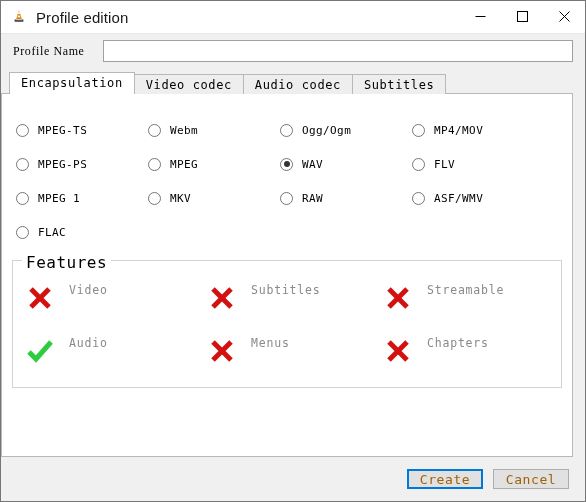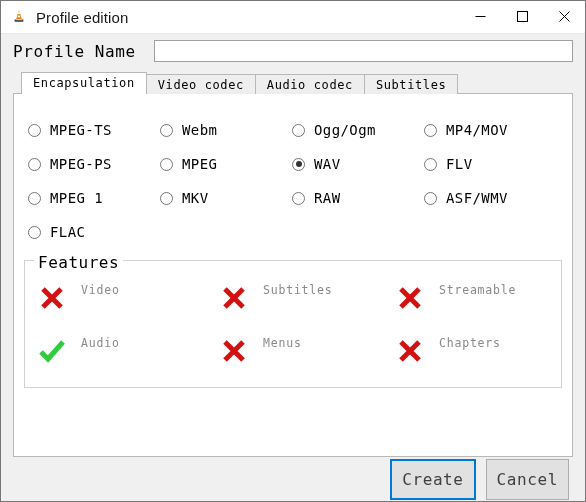--- a/index.html
+++ b/index.html
@@ -65,42 +65,43 @@
   
   .profile-row {
     height: 34px;
     display: flex;
     align-items: center;
     padding: 0 12px;
     flex: 0 0 auto;
     background: #f0f0f0;
   }
   .profile-label {
-    font-size: 16px;
+    font-size: 12px;
     color: #000000;
     white-space: nowrap;
     margin-right: 18px;
     letter-spacing: 0.6px;
+    font-family: Liberation Serif, serif;
   }
   .profile-input {
     flex: 1 1 auto;
     height: 22px;
     box-sizing: border-box;
     border: 1px solid #a0a0a0;
     background: #ffffff;
     font-family: "DejaVu Sans Mono", monospace;
     font-size: 12px;
     color: #000;
     padding: 0 4px;
     outline: none;
   }
 
   
   .tab-area {
-    margin: 4px 12px 0 12px;
+    margin: 4px 12px 0 0;
     flex: 1 1 auto;
     display: flex;
     flex-direction: column;
     min-height: 0;
   }
   .tabstrip {
     display: flex;
     align-items: flex-end;
     height: 22px;
     position: relative;
@@ -170,21 +171,21 @@
     left: 50%;
     top: 50%;
     width: 6px;
     height: 6px;
     margin-left: -3px;
     margin-top: -3px;
     border-radius: 50%;
     background: #333333;
   }
   .radio-label {
-    font-size: 14px;
+    font-size: 11px;
     color: #000;
     letter-spacing: 0.4px;
     white-space: nowrap;
   }
 
   
   .features-group {
     position: absolute;
     left: 10px;
     right: 10px;
@@ -236,25 +237,25 @@
     flex: 0 0 auto;
     height: 44px;
     display: flex;
     align-items: center;
     justify-content: flex-end;
     padding-right: 16px;
     background: #f0f0f0;
   }
   .dlg-btn {
     font-family: "DejaVu Sans Mono", monospace;
-    font-size: 16px;
-    color: #404040;
+    font-size: 13px;
+    color: #a16207;
     background: #e1e1e1;
     border: 1px solid #adadad;
-    height: 41px;
+    height: 20px;
     min-width: 76px;
     padding: 0 10px;
     letter-spacing: 0.6px;
     box-sizing: border-box;
     cursor: default;
   }
   .dlg-btn.default {
     border: 2px solid #0078d7;
     margin-right: 10px;
   }

